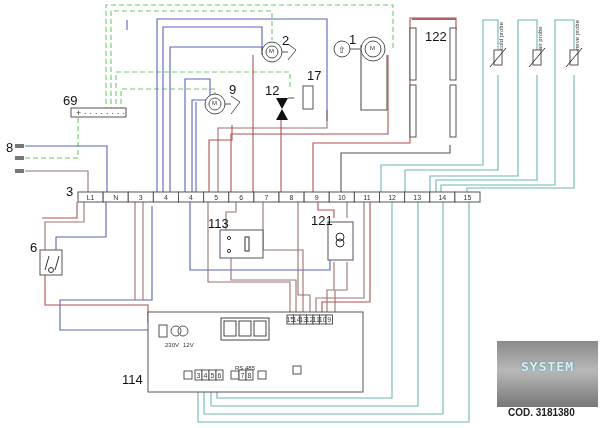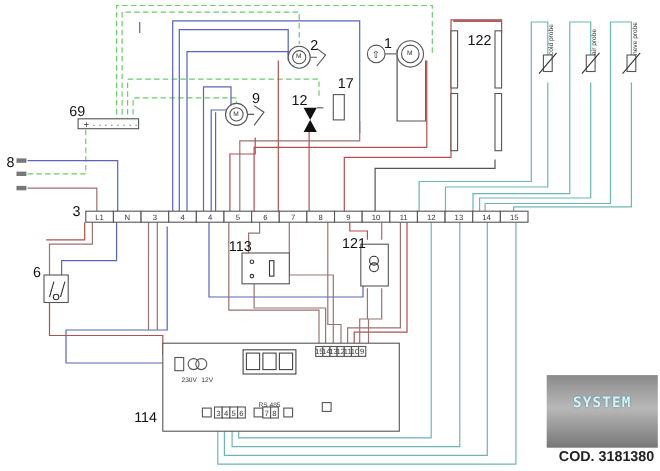--- a/index.html
+++ b/index.html
@@ -14,21 +14,21 @@
   .w-brown { stroke: #9a7470; fill: none; stroke-width: 1.1; }
   .w-teal { stroke: #6fb5b5; fill: none; stroke-width: 1.1; }
   .w-dark { stroke: #555; fill: none; stroke-width: 1.1; }
   .w-green { stroke: #6ccc6c; fill: none; stroke-width: 1.1; stroke-dasharray: 5 3; }
   .logo { position: absolute; left: 497px; top: 341px; width: 101px; height: 66px;
           background: linear-gradient(180deg,#8a8a8a 0%,#b8b8b8 45%,#777 100%); }
   .logo-text { position: absolute; left: 0; top: 18px; width: 101px; text-align: center;
           font-family: "DejaVu Sans Mono", monospace; font-weight: bold; font-size: 13px;
           color: #d8f0f4; letter-spacing: 1px; text-shadow: 0 0 2px #3a8a9a; }
   .cod { position: absolute; left: 508px; top: 407px; font-family: "Liberation Sans", sans-serif;
-          font-size: 13px; color: #222; font-weight: bold; }
+          font-size: 10px; color: #222; font-weight: bold; }
 </style>
 </head>
 <body>
 
 <svg width="600" height="428" viewBox="0 0 600 428">
 
   <path class="w-green" d="M106,112 V5 H393 V50"></path>
   <path class="w-green" d="M111,112 V11 H272 V40"></path>
   <path class="w-green" d="M116,112 V72 H290 V90"></path>
   <path class="w-green" d="M121,112 V89 H215 V95"></path>

